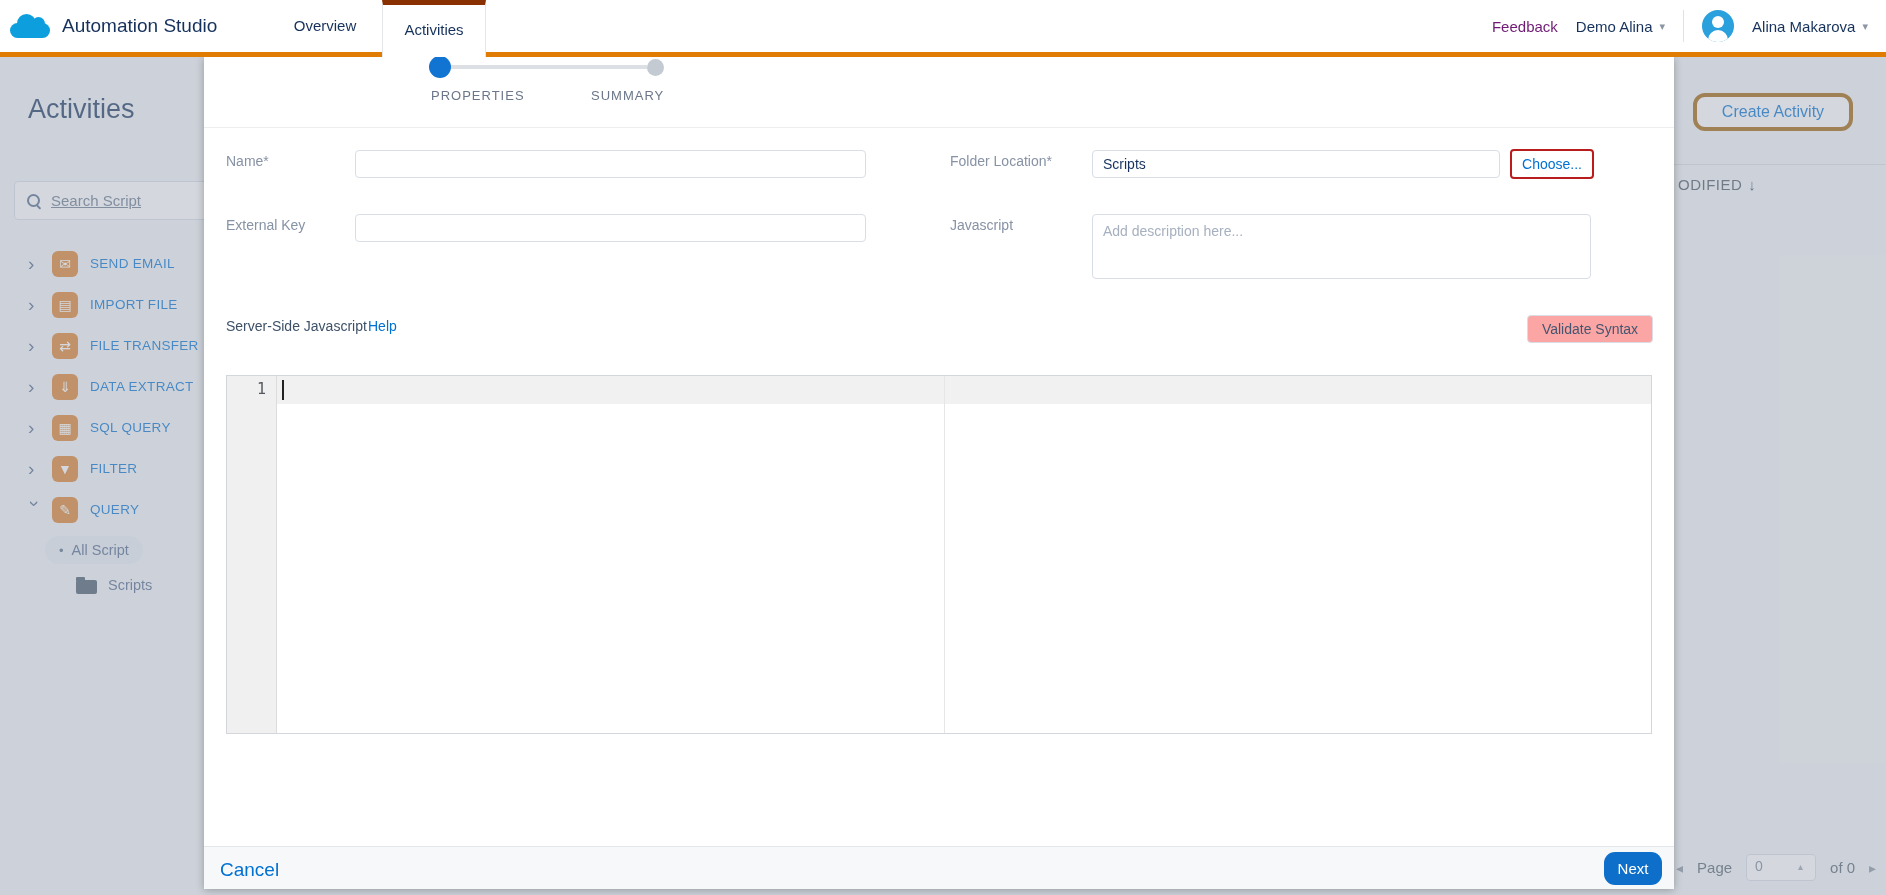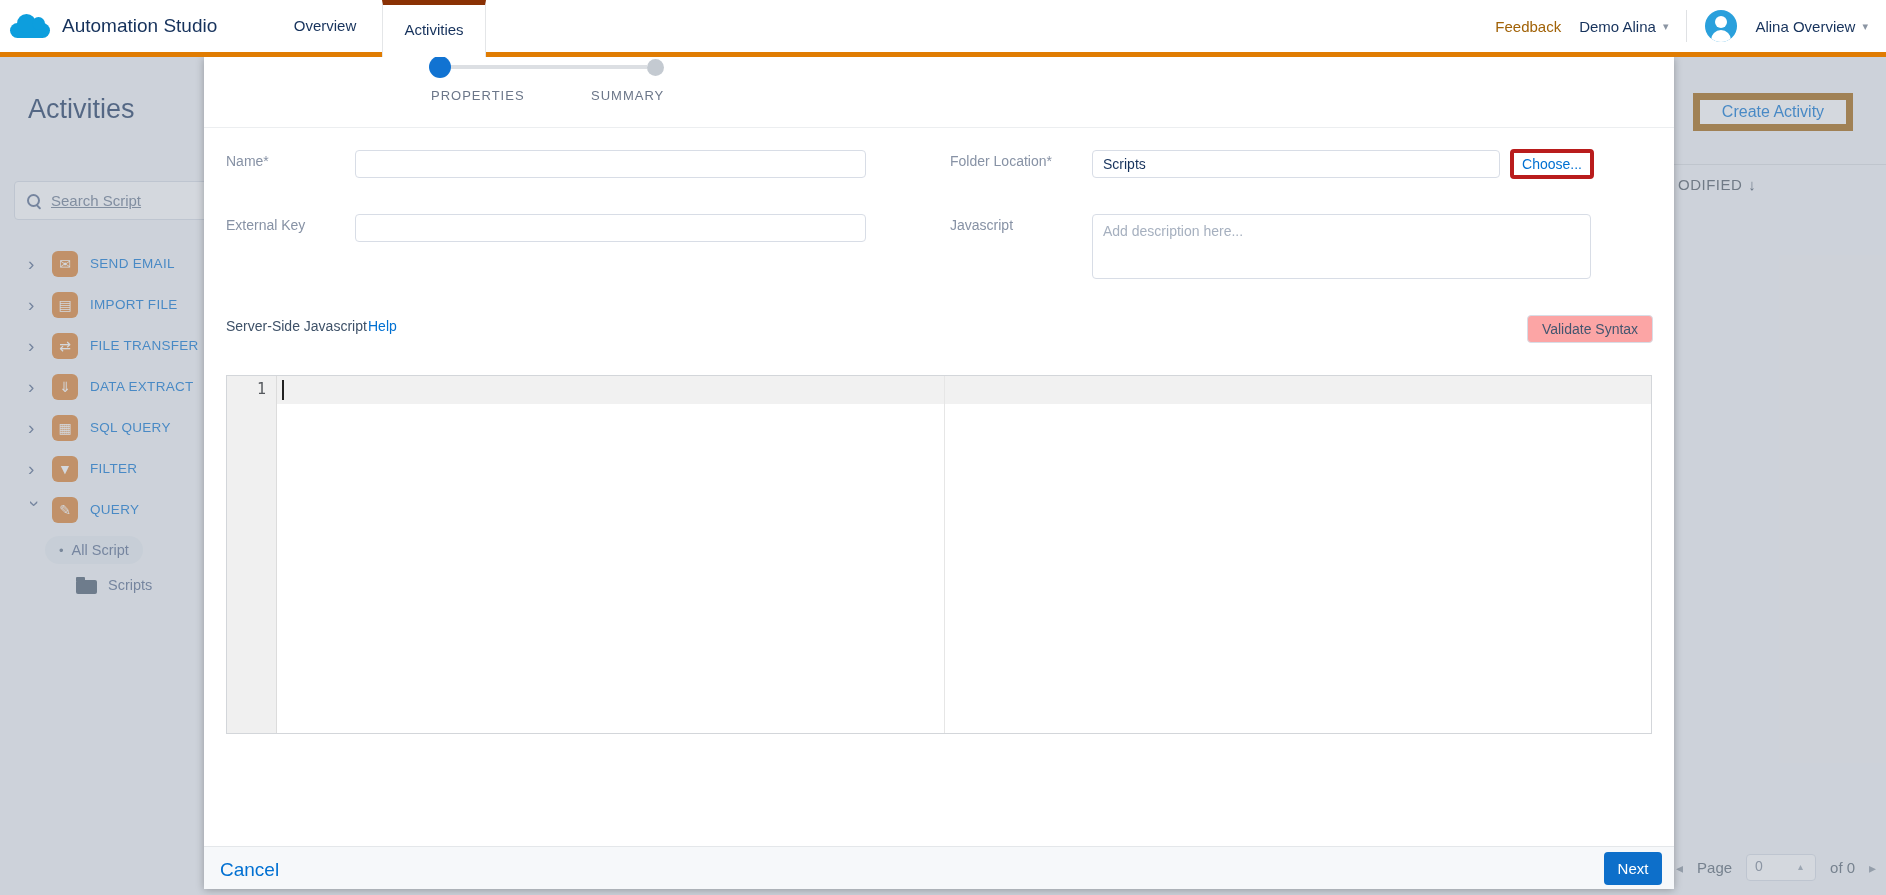--- a/index.html
+++ b/index.html
@@ -27,21 +27,21 @@
   .side-label { margin-left:12px; font-size:13.5px; letter-spacing:0.3px; color:#0070d2; }
 
   .all-script { position:absolute; left:45px; top:536px; height:28px; padding:0 14px; border-radius:14px; background:#e7edf3; display:flex; align-items:center; cursor:pointer; }
   .all-script .bullet { color:#5b6e85; font-size:13px; margin-right:8px; }
   .all-script .txt { color:#54698d; font-size:14.5px; }
   .scripts-row { position:absolute; left:76px; top:572px; height:26px; display:flex; align-items:center; cursor:pointer; }
   .folder { position:relative; width:21px; height:14px; background:#46586a; border-radius:2px; margin-top:3px; }
   .folder::before { content:""; position:absolute; left:0; top:-3px; width:9px; height:4px; background:#46586a; border-radius:1px 1px 0 0; }
   .scripts-row .txt { margin-left:11px; color:#54698d; font-size:14.5px; }
 
-  .create-activity { position:absolute; left:1693px; top:93px; width:160px; height:38px; background:#fff; border:7px solid #a16207; border-radius:0; color:#0070d2; font-size:16px; cursor:pointer; }
+  .create-activity { position:absolute; left:1693px; top:93px; width:160px; height:38px; background:#fff; border:4px solid #a16207; border-radius:12px; color:#0070d2; font-size:16px; cursor:pointer; }
   .list-divider { position:absolute; left:1674px; top:164px; width:212px; height:1px; background:#d9dde1; }
   .col-header { position:absolute; left:1678px; top:176px; font-size:15px; letter-spacing:0.5px; color:#4a5560; cursor:pointer; }
   .col-header .arrow { color:#3f4f63; margin-left:6px; font-size:15px; }
 
   .pager { position:absolute; left:1676px; top:854px; display:flex; align-items:center; color:#54626f; font-size:15px; }
   .pager .nav { color:#8b95a1; font-size:14px; cursor:pointer; }
   .pager .plabel { margin:0 14px 0 14px; }
   .page-spin { position:relative; width:70px; height:27px; background:#fff; border:1px solid #d8dde6; border-radius:4px; }
   .page-spin input { position:absolute; left:8px; top:3px; width:30px; border:none; outline:none; font-size:14px; color:#7a8594; background:transparent; }
   .page-spin .up { position:absolute; right:12px; top:6px; font-size:10px; color:#9aa4b0; cursor:pointer; }
@@ -52,21 +52,21 @@
   .header .orange-bar { position:absolute; left:0; top:52px; width:1886px; height:5px; background:#e07c02; }
   .header-left { position:absolute; left:10px; top:0; height:52px; display:flex; align-items:center; gap:12px;justify-content:space-between; }
   .cloud { position:relative; width:40px; height:15px; margin-top:9px; background:#0d9edd; border-radius:8px; }
   .cloud::before { content:""; position:absolute; left:7px; top:-9px; width:19px; height:19px; background:#0d9edd; border-radius:50%; }
   .cloud::after { content:""; position:absolute; left:22px; top:-6px; width:13px; height:13px; background:#0d9edd; border-radius:50%; }
   .app-title { font-size:19px; color:#16325c; }
   .tab { position:absolute; top:0; height:52px; line-height:52px; text-align:center; font-size:15px; color:#16325c; cursor:pointer; }
   .tab-overview { left:280px; width:90px; }
   .tab-activities { left:382px; width:104px; height:57px; background:#fff; border-top:5px solid #8a3104; border-left:1px solid #e4e6e8; border-right:1px solid #e4e6e8; line-height:49px; }
   .header-right { position:absolute; right:18px; top:0; height:52px; display:flex; align-items:center; gap:18px; }
-  .hlink { color:#a16207; font-size:15px; cursor:pointer;text-align:right; }
+  .hlink { color:#701a75; font-size:15px; cursor:pointer;text-align:right; }
   .account { display:flex; align-items:center; gap:7px; color:#16325c; font-size:15px; cursor:pointer; }
   .dd { color:#8b95a3; font-size:11px; }
   .vdiv { width:1px; height:32px; background:#dfe1e4; }
   .avatar { position:relative; width:32px; height:32px; border-radius:50%; background:#2aa0dc; overflow:hidden; cursor:pointer; }
   .avatar::before { content:""; position:absolute; left:10px; top:6px; width:12px; height:12px; background:#fff; border-radius:50%; }
   .avatar::after { content:""; position:absolute; left:6px; top:20px; width:20px; height:14px; background:#fff; border-radius:10px 10px 0 0; }
 
   
   .modal { position:absolute; left:204px; top:57px; width:1470px; height:832px; background:#fff; z-index:5; box-shadow:0 1px 8px rgba(0,0,0,0.28); }
   .step-dot { position:absolute; border-radius:50%; cursor:pointer; }
@@ -74,38 +74,38 @@
   .dot-upcoming { left:443px; top:2px; width:17px; height:17px; background:#c4cad1; }
   .step-line { position:absolute; left:247px; top:8px; width:196px; height:4px; background:#dcdfe3; }
   .step-label { position:absolute; top:31px; font-size:13px; letter-spacing:1px; color:#6b7689; }
   .lbl-properties { left:227px; }
   .lbl-summary { left:387px; }
   .form-divider { position:absolute; left:0; top:70px; width:1470px; height:1px; background:#eceef0; }
 
   .flabel { position:absolute; font-size:14px; color:#8792a5; }
   .tinput { position:absolute; height:28px; border:1px solid #d8dde6; border-radius:4px; font-size:14px; color:#16325c; padding:0 10px; outline:none; font-family:"Liberation Sans", sans-serif; }
   .tinput::placeholder { color:#a6b0bf; }
-  .choose-btn { position:absolute; left:1306px; top:92px; width:84px; height:30px; background:#fff; border:4px solid #b91c1c; border-radius:4px; color:#0070d2; font-size:14px; cursor:pointer; }
+  .choose-btn { position:absolute; left:1306px; top:92px; width:84px; height:30px; background:#fff; border:2px solid #b91c1c; border-radius:4px; color:#0070d2; font-size:14px; cursor:pointer; }
   .desc-area { position:absolute; left:888px; top:157px; width:499px; height:65px; border:1px solid #d8dde6; border-radius:4px; font-size:14px; color:#16325c; padding:8px 10px; resize:none; outline:none; font-family:"Liberation Sans", sans-serif; }
   .desc-area::placeholder { color:#a6b0bf; }
 
   .ssjs-label { position:absolute; left:22px; top:261px; font-size:14px; color:#3e5168; }
   .help-link { position:absolute; left:164px; top:261px; font-size:14px; color:#0070d2; cursor:pointer; }
   .validate-btn { position:absolute; left:1323px; top:258px; width:126px; height:28px; background:#fca5a5; border:1px solid #d8dde6; border-radius:4px; color:#44566f; font-size:14px; cursor:pointer; }
 
   .editor { position:absolute; left:22px; top:318px; width:1426px; height:359px; border:1px solid #d3d6da; background:#fff; cursor:text; }
   .editor .activeline { position:absolute; left:0; top:0; width:100%; height:28px; background:#f1f1f1; }
   .editor .gutter { position:absolute; left:0; top:0; width:50px; height:100%; background:#f0f0f0; border-right:1px solid #dcdcdc; }
   .editor .lineno { position:absolute; right:10px; top:4px; font-family:"DejaVu Sans Mono", monospace; font-size:15px; color:#55595e; }
   .editor .caret { position:absolute; left:55px; top:4px; width:2px; height:20px; background:#222; }
   .editor .ruler { position:absolute; left:717px; top:0; width:1px; height:100%; background:#e6e6e6; }
 
   .modal-footer { position:absolute; left:0; top:789px; width:1470px; height:43px; background:#f6f8fa; border-top:1px solid #e4e7ea; }
   .cancel-link { position:absolute; left:16px; top:12px; font-size:19px; color:#0070d2; cursor:pointer; }
-  .next-btn { position:absolute; right:12px; top:5px; width:58px; height:33px; background:#0d6fca; border:none; border-radius:4px; color:#fff; font-size:15px; cursor:pointer; }
+  .next-btn { position:absolute; right:12px; top:5px; width:58px; height:33px; background:#0d6fca; border:none; border-radius:11px; color:#fff; font-size:15px; cursor:pointer; }
 </style>
 </head>
 <body>
 
 <div class="screen">
 
   <div class="page">
     <div class="page-title">Activities</div>
 
     <div class="search-box">
@@ -190,21 +190,21 @@
     <div class="tab tab-activities">Activities</div>
     <div class="header-right">
       <span class="hlink">Feedback</span>
       <span class="account">
         <span>Demo Alina</span>
         <span class="dd">▾</span>
       </span>
       <span class="vdiv"></span>
       <span class="avatar"></span>
       <span class="account">
-        <span>Alina Overview</span>
+        <span>Alina Makarova</span>
         <span class="dd">▾</span>
       </span>
     </div>
   </div>
 
   <div class="modal">
     <span class="step-dot dot-active"></span>
     <span class="step-line"></span>
     <span class="step-dot dot-upcoming"></span>
     <span class="step-label lbl-properties">PROPERTIES</span>

